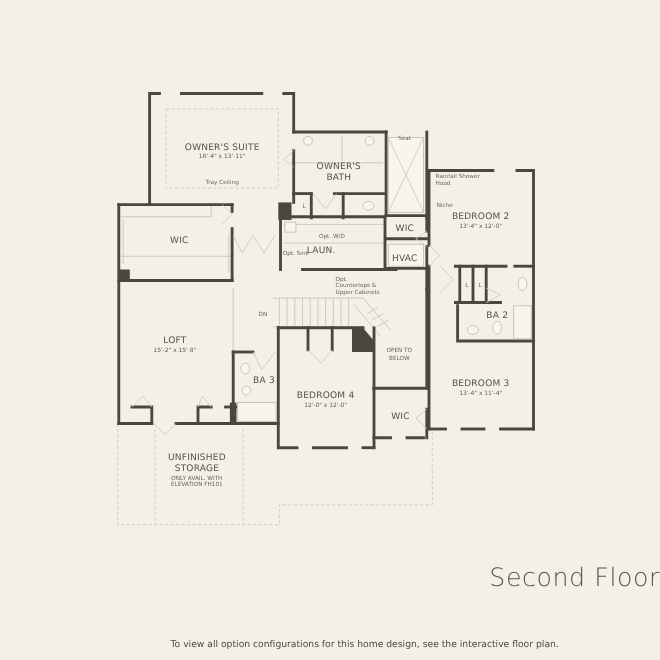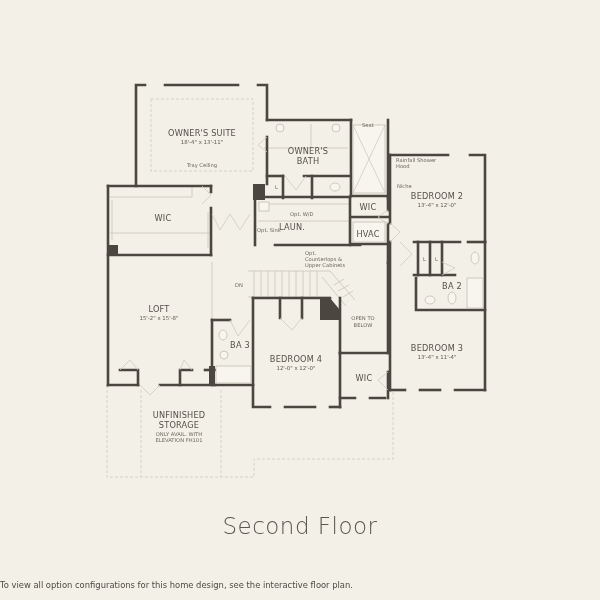--- a/index.html
+++ b/index.html
@@ -12,25 +12,25 @@
     .wall { stroke: #4c4640; stroke-width: 2.6; fill: none; stroke-linecap: square; }
     .thin { stroke: #c9c4b8; stroke-width: 0.8; fill: none; }
     .dash { stroke: #d2cdc1; stroke-width: 0.9; fill: none; stroke-dasharray: 3 2; }
     .door { stroke: #cfcabf; stroke-width: 0.8; fill: none; }
     .fixture { stroke: #c3beb2; stroke-width: 0.8; fill: #f7f5ee; }
     .solid { fill: #4c4640; }
     .room-name { font-size: 8.2px; fill: #55504a; letter-spacing: 0.2px; }
     .room-dim { font-size: 5.4px; fill: #5d5851; }
     .note { font-size: 5.2px; fill: #6a655e; }
     .title {
-      position: absolute; left: 0; width: 600px; top: 513px; text-align: center;
+      position: absolute; left: 0; width: 600px; top: 513px; text-align: right;
       font-size: 23px; color: #5a554f; letter-spacing: 0.5px; font-weight: 300;
     }
     .footnote {
-      position: absolute; left: 0; width: 508px; top: 580px; text-align: left;
+      position: absolute; left: 0; width: 508px; top: 580px; text-align: right;
       font-size: 8.4px; color: #4d4943;
     }
   </style>
 </head>
 <body>
 
 <svg id="plan" viewBox="0 0 600 600" xmlns="http://www.w3.org/2000/svg">
 
   <g>
     <path class="dash" d="M107 385 L107 477 L254 477 L254 459 L393 459 L393 390"></path>

